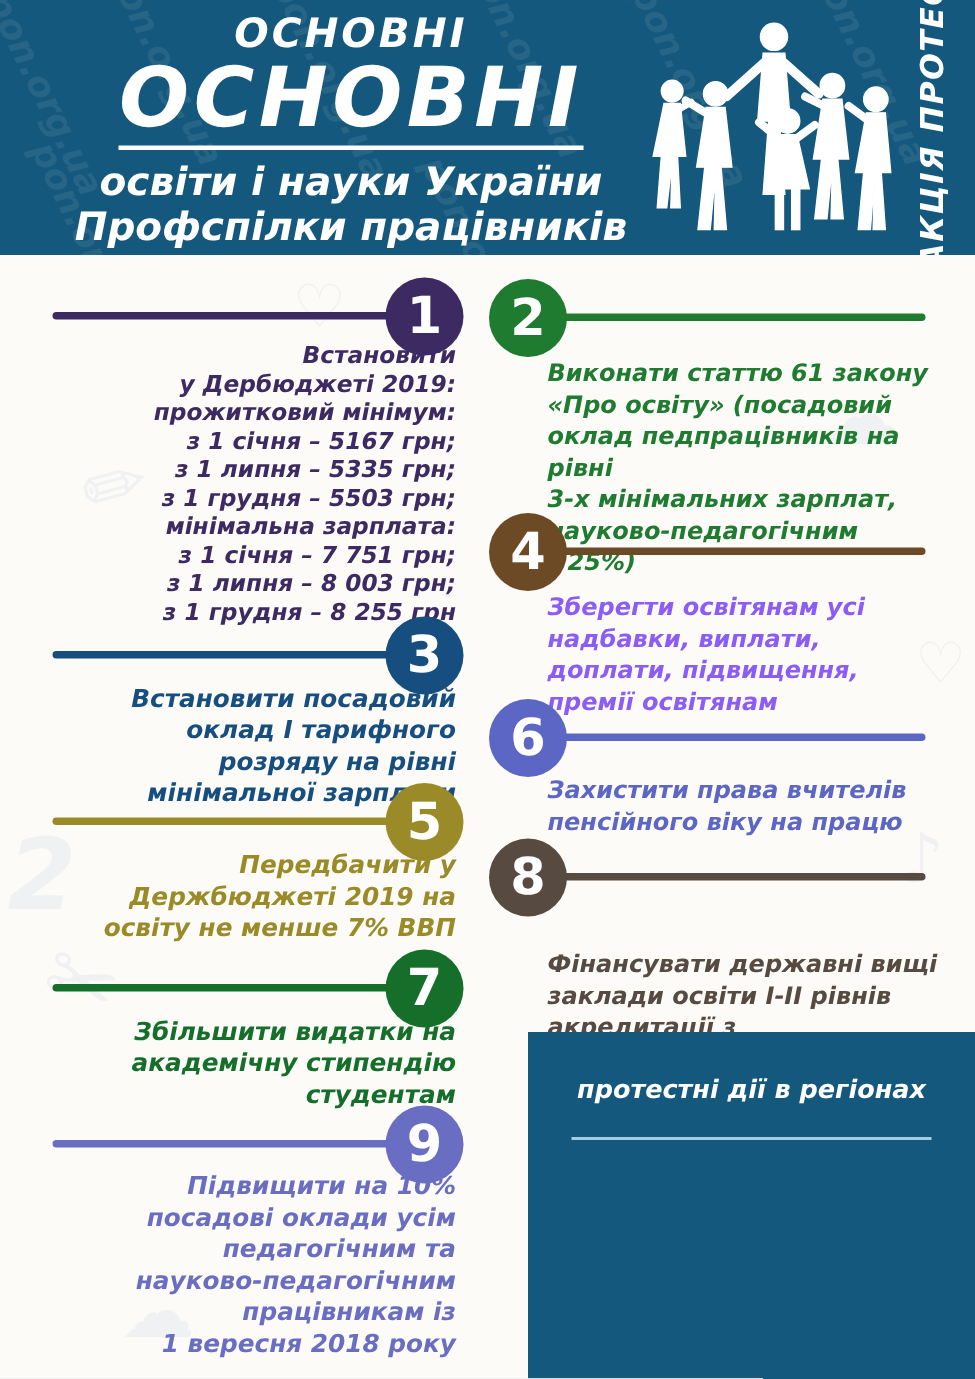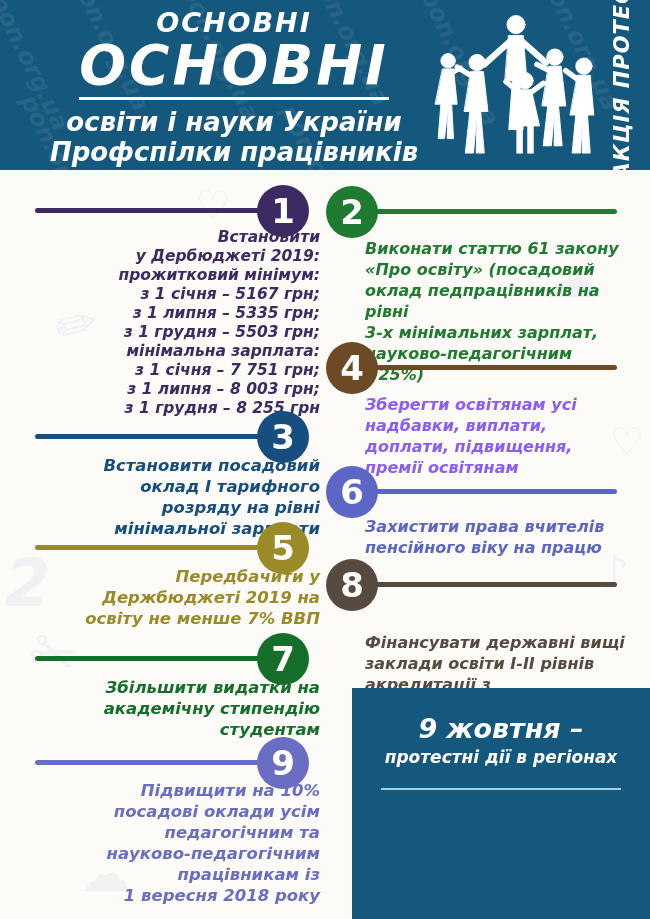--- a/index.html
+++ b/index.html
@@ -34,21 +34,21 @@
   
   .line{position:absolute;height:5px;border-radius:3px;}
   .circle{
     position:absolute;width:52px;height:52px;border-radius:50%;
     display:flex;align-items:center;justify-content:center;
     color:#fff;font-size:34px;font-weight:bold;
   }
   .dtext{
     position:absolute;font-weight:bold;font-style:italic;white-space:pre-line;
   }
-  .tleft{left:32px;width:288px;text-align:right;font-size:16.5px;line-height:21px;}
+  .tleft{left:16px;width:288px;text-align:right;font-size:16.5px;line-height:21px;}
   .tright{left:365px;width:262px;text-align:left;font-size:16px;line-height:21px;}
   
   .d1-line{left:35px;top:208px;width:235px;}   .d1-circle{left:257px;top:185px;}
   .d1-text{top:228px;font-size:15.5px;line-height:19px;}
   .d2-line{left:360px;top:209px;width:257px;}  .d2-circle{left:326px;top:186px;}
   .d2-text{top:238px;}
   .d3-line{left:35px;top:434px;width:235px;}   .d3-circle{left:257px;top:411px;}
   .d3-text{top:455px;}
   .d4-line{left:360px;top:365px;width:257px;}  .d4-circle{left:326px;top:342px;}
   .d4-text{top:394px;}
@@ -233,18 +233,17 @@
       </div>
     <div class="dtext tleft d9-text" style="color: rgb(106, 110, 195);">Підвищити на 10%
 посадові оклади усім
 педагогічним та
 науково-педагогічним
 працівникам із
 1 вересня 2018 року</div>
   </div>
 
   <div id="footer" style="background: rgb(21, 88, 125);">
-    <div class="ev-title">9 жовтня –</div>
     <div class="ev-sub">протестні дії в регіонах</div>
     <div class="fdivider"></div>
   </div>
 
 </div>
 
 </body></html>

